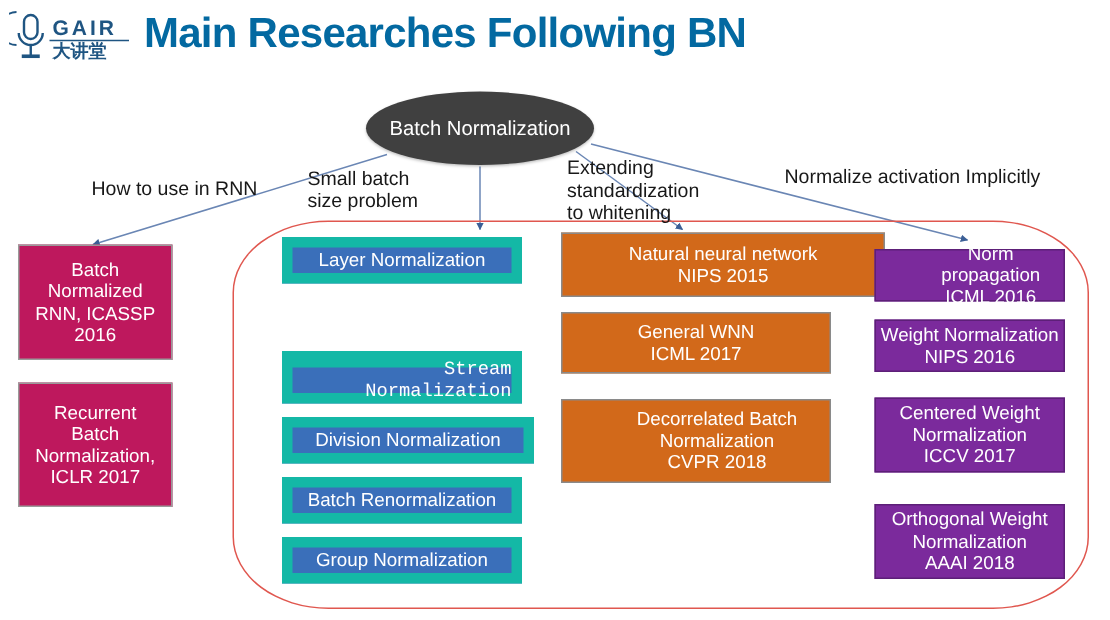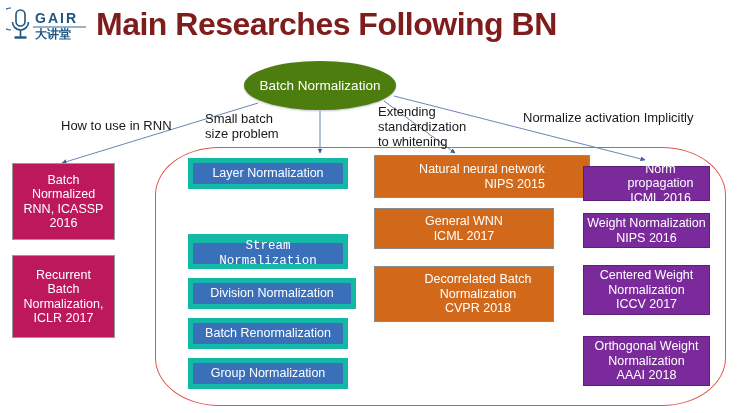--- a/index.html
+++ b/index.html
@@ -10,35 +10,35 @@
     overflow:hidden;
     position:relative;
   }
   #stage{position:absolute;left:0;top:0;width:740px;height:413px;}
 
   
   .logo{position:absolute;left:6px;top:6px;width:84px;height:44px;}
   .logo svg{display:block;}
   .title{
     position:absolute;left:96px;top:6px;
-    font-size:32px;font-weight:bold;
+    font-size:28px;font-weight:bold;
     letter-spacing:-0.5px;
-    color:#7f1d1d;
+    color:#0369a1;
     white-space:nowrap;
     font-family:"Liberation Sans", sans-serif;
   }
 
   
   #wires{position:absolute;left:0;top:0;width:740px;height:413px;pointer-events:none;}
 
   
   .ellipse{
     position:absolute;
     left:244px;top:61px;width:152px;height:49px;
-    background:#4d7c0f;
+    background:#404040;
     border-radius:50%;
     color:#ffffff;
     display:flex;align-items:center;justify-content:center;
     text-align:center;
     font-size:13.5px;line-height:16px;
     box-shadow:0 1px 2px rgba(0,0,0,.25);
   }
 
   
   .ann{position:absolute;color:#181818;font-size:13px;line-height:15px;white-space:pre-line;}
@@ -50,21 +50,21 @@
   
   .box{
     position:absolute;
     display:flex;align-items:center;justify-content:center;
     text-align:center;color:#ffffff;
     font-size:12.5px;line-height:14.5px;
     white-space:pre-line;
     box-sizing:border-box;
   }
   .box.gray  {background:#be185d;border:1px solid #9a9a9a;}
-  .box.blue  {background:#3a6fba;border:5px solid #14b8a6;}
+  .box.blue  {background:#3a6fba;border:7px solid #14b8a6;text-align:right;}
   .box.orange{background:#d2691a;border:1px solid #8a8a8a;}
   .box.purple{background:#7b2a9c;border:1px solid #5d1f78;}
 
   
   .group-outline{
     position:absolute;
     left:155px;top:147px;width:571px;height:259px;
     border:1.4px solid #e0574f;
     border-radius:64px/48px;
     box-sizing:border-box;
@@ -132,21 +132,21 @@
 Normalization,
 ICLR 2017</div>
 
   <div class="box blue" style="left:188px;top:158px;width:160px;height:31px;">Layer Normalization</div>
   <div class="box blue" style="left:188px;top:198px;width:160px;height:31px;margin-top:36px;">Instance Normalization</div>
   <div class="box blue" style="left:188px;top:238px;width:160px;height:31px;font-family:Liberation Mono, monospace;">Stream Normalization</div>
   <div class="box blue" style="left:188px;top:278px;width:168px;height:31px;">Division Normalization</div>
   <div class="box blue" style="left:188px;top:318px;width:160px;height:31px;">Batch Renormalization</div>
   <div class="box blue" style="left:188px;top:358px;width:160px;height:31px;">Group Normalization</div>
 
-  <div class="box orange" style="left:374px;top:155px;width:216px;height:43px;text-align:right;">Natural neural network
+  <div class="box orange" style="left:374px;top:155px;width:216px;height:43px;">Natural neural network
 NIPS 2015</div>
   <div class="box orange" style="left:374px;top:208px;width:180px;height:41px;">General WNN
 ICML 2017</div>
   <div class="box orange" style="left:374px;top:266px;width:180px;height:56px;padding-left:28px;">Decorrelated Batch
 Normalization
 CVPR 2018</div>
 
   <div class="box purple" style="left:583px;top:166px;width:127px;height:35px;padding-left:28px;">Norm propagation
 ICML 2016</div>
   <div class="box purple" style="left:583px;top:213px;width:127px;height:35px;">Weight Normalization

